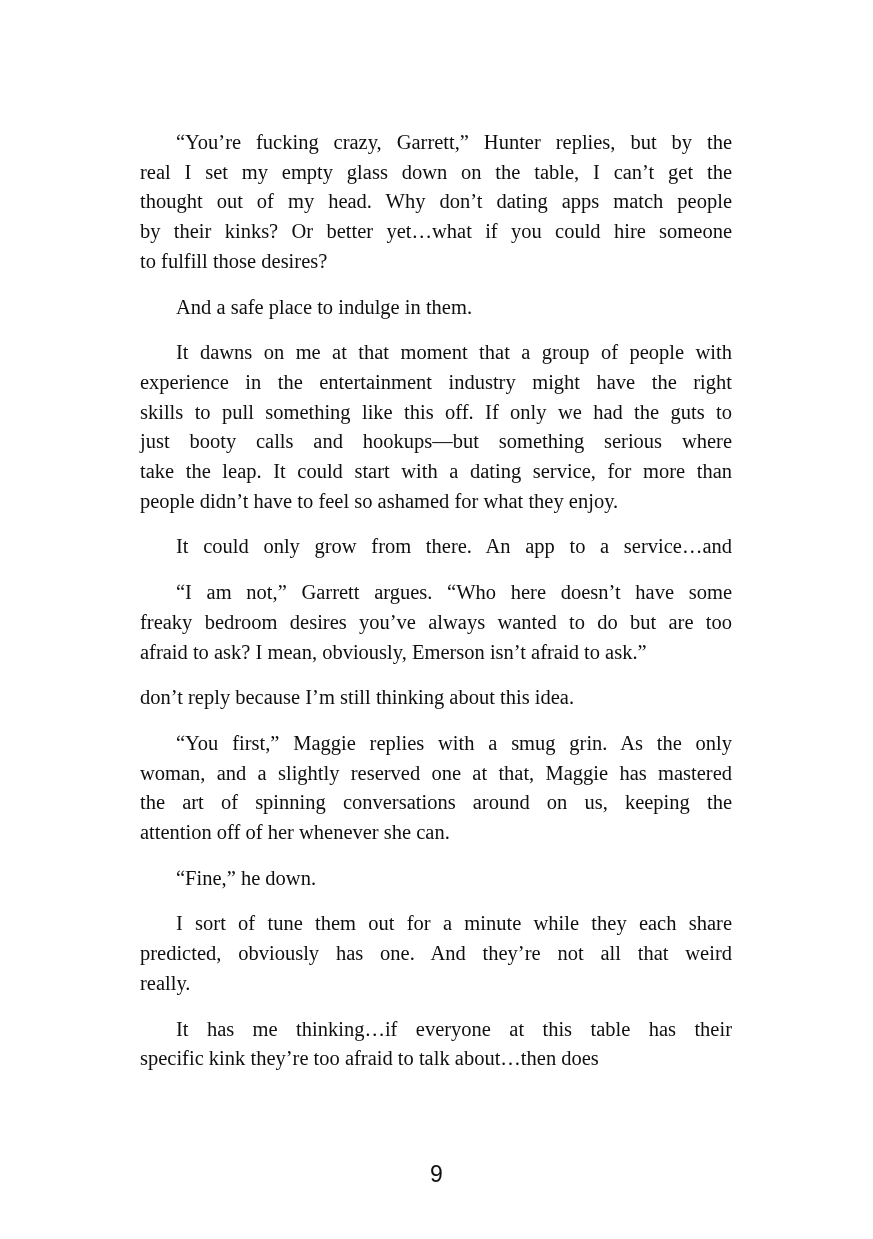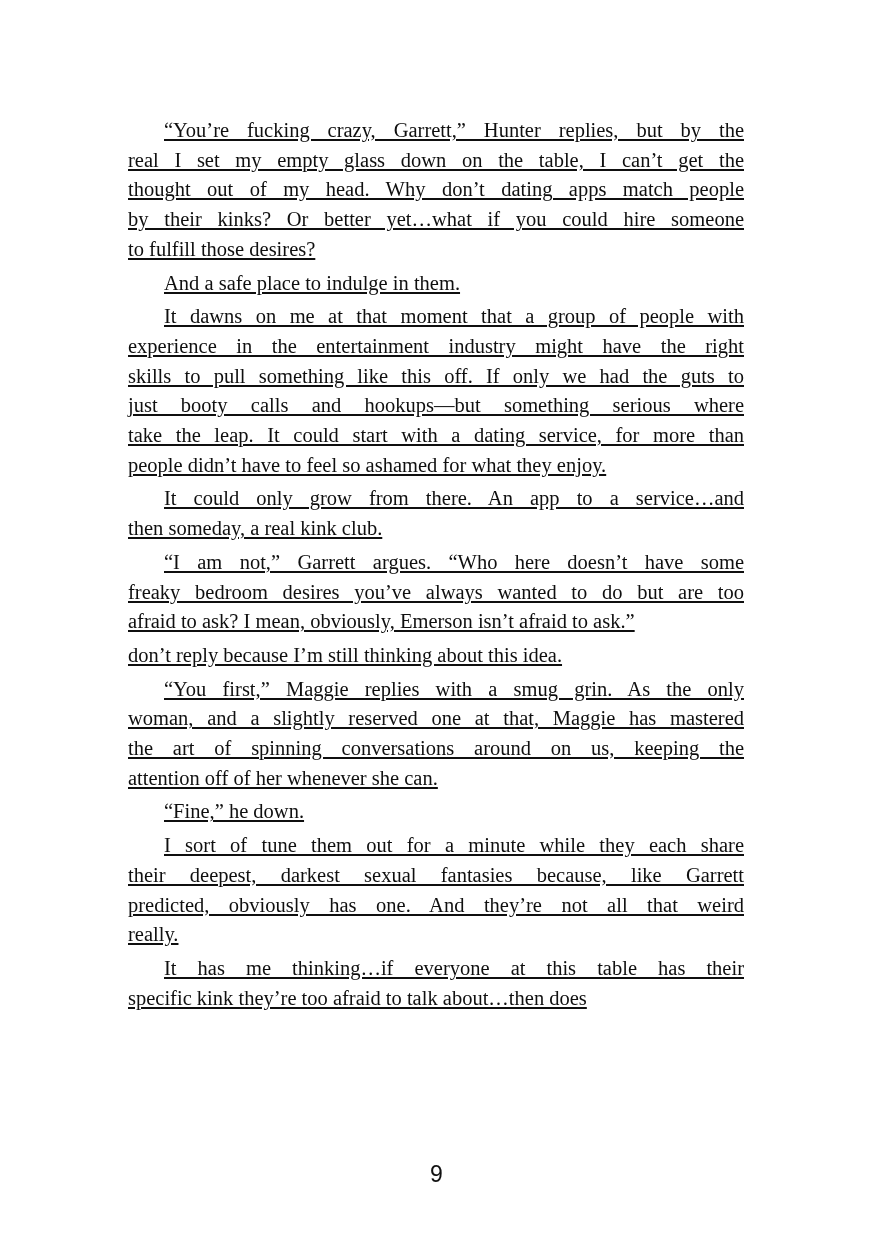--- a/index.html
+++ b/index.html
@@ -18,21 +18,21 @@
   .text-block {
     position: absolute;
     left: 124px;
     top: 112px;
     width: 624px;
     font-family: "Liberation Serif", serif;
     font-size: 20.5px;
     line-height: 29.7px;
     color: #0f0f0f;
   }
-  .para { margin: 4px; padding: 0; text-decoration: underline; }
+  .para { margin: 16px; padding: 0; }
   .line {
     text-align: justify;
     text-justify: inter-word;
   }
   .line.fill {
     text-align-last: justify;
   }
   .line.first {
     text-indent: 36px;
   }
@@ -65,42 +65,40 @@
       <div class="para">
         <div class="line fill first">It dawns on me at that moment that a group of people with</div>
         <div class="line fill">experience in the entertainment industry might have the right</div>
         <div class="line fill">skills to pull something like this off. If only we had the guts to</div>
         <div class="line fill">just booty calls and hookups—but something serious where</div>
         <div class="line fill">take the leap. It could start with a dating service, for more than</div>
         <div class="line last">people didn’t have to feel so ashamed for what they enjoy.</div>
       </div>
       <div class="para">
         <div class="line fill first">It could only grow from there. An app to a service…and</div>
-        <div class="line last">then someday, a real kink club.</div>
       </div>
       <div class="para">
         <div class="line fill first">“I am not,” Garrett argues. “Who here doesn’t have some</div>
         <div class="line fill">freaky bedroom desires you’ve always wanted to do but are too</div>
         <div class="line last">afraid to ask? I mean, obviously, Emerson isn’t afraid to ask.”</div>
       </div>
       <div class="para">
         <div class="line last">don’t reply because I’m still thinking about this idea.</div>
       </div>
       <div class="para">
         <div class="line fill first">“You first,” Maggie replies with a smug grin. As the only</div>
         <div class="line fill">woman, and a slightly reserved one at that, Maggie has mastered</div>
         <div class="line fill">the art of spinning conversations around on us, keeping the</div>
         <div class="line last">attention off of her whenever she can.</div>
       </div>
       <div class="para">
         <div class="line last first">“Fine,” he down.</div>
       </div>
       <div class="para">
         <div class="line fill first">I sort of tune them out for a minute while they each share</div>
-        <div class="line fill">their deepest, darkest sexual fantasies because, like Garrett</div>
         <div class="line fill">predicted, obviously has one. And they’re not all that weird</div>
         <div class="line last">really.</div>
       </div>
       <div class="para">
         <div class="line fill first">It has me thinking…if everyone at this table has their</div>
         <div class="line last">specific kink they’re too afraid to talk about…then does</div>
       </div>
     </div>
   <div class="page-number">9</div>
 </div>

